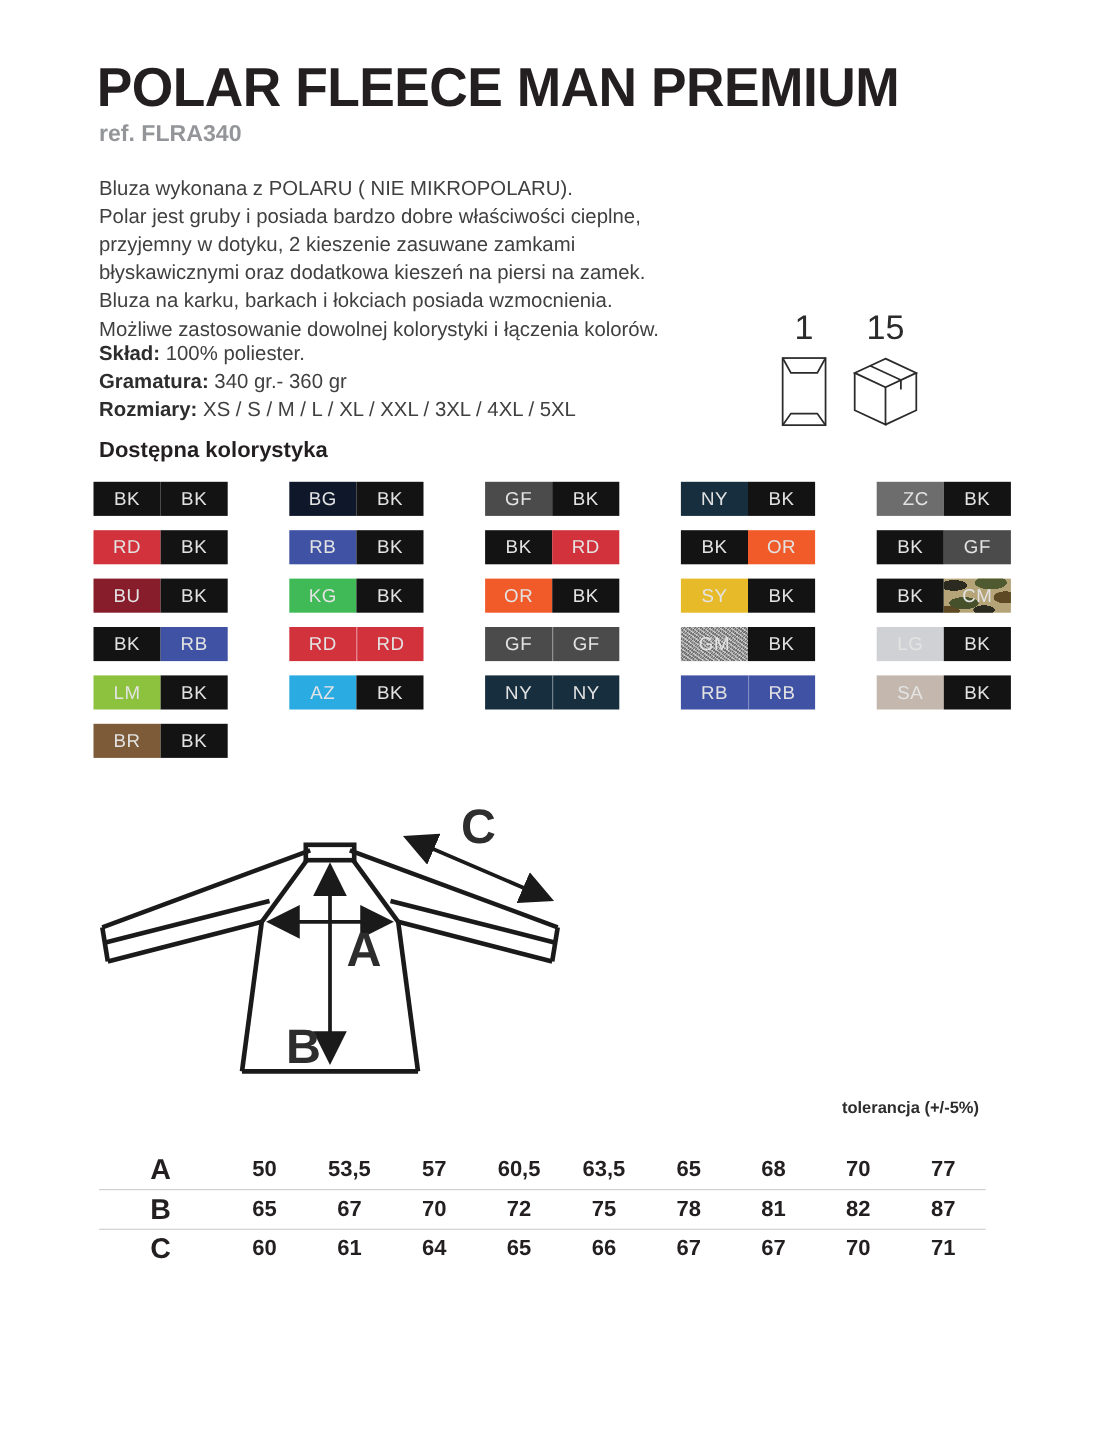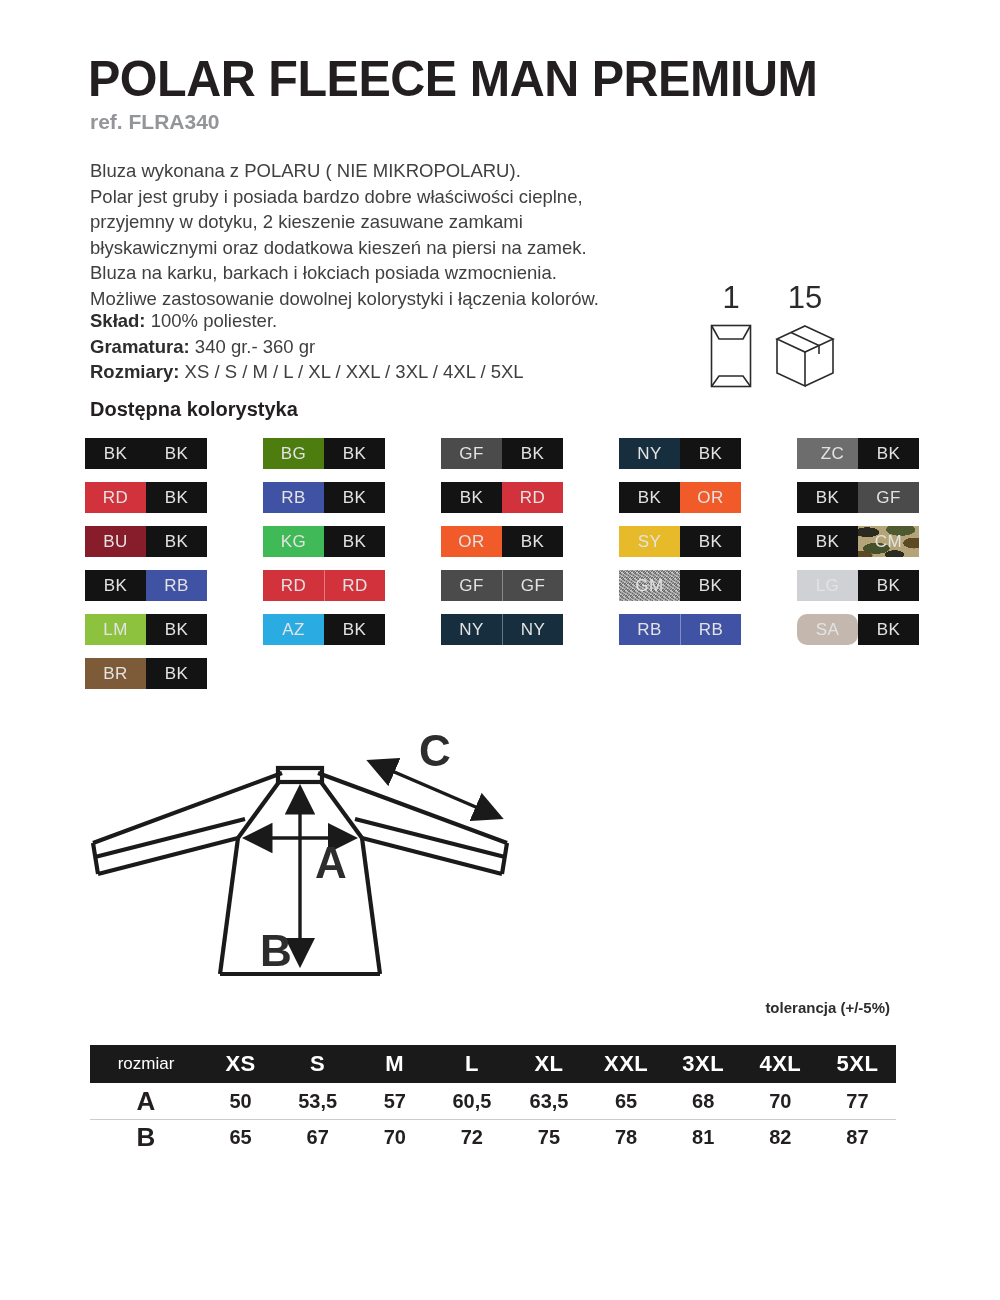--- a/index.html
+++ b/index.html
@@ -131,21 +131,21 @@
           <div class="swatch" style="background: rgb(141, 194, 63);">LM</div>
           <div class="swatch" style="background: rgb(19, 19, 19);">BK</div>
         </div>
         <div class="swatch-pair">
           <div class="swatch" style="background: rgb(125, 90, 56);">BR</div>
           <div class="swatch" style="background: rgb(19, 19, 19);">BK</div>
         </div>
       </div>
       <div class="color-col">
         <div class="swatch-pair">
-          <div class="swatch" style="background: #4d7c0f;">BG</div>
+          <div class="swatch" style="background: #0f172a;">BG</div>
           <div class="swatch" style="background: rgb(19, 19, 19);">BK</div>
         </div>
         <div class="swatch-pair">
           <div class="swatch" style="background: rgb(64, 82, 164);">RB</div>
           <div class="swatch" style="background: rgb(19, 19, 19);">BK</div>
         </div>
         <div class="swatch-pair">
           <div class="swatch" style="background: rgb(64, 185, 87);">KG</div>
           <div class="swatch" style="background: rgb(19, 19, 19);">BK</div>
         </div>
@@ -213,21 +213,21 @@
         </div>
         <div class="swatch-pair">
           <div class="swatch" style="background: rgb(19, 19, 19);">BK</div>
           <div class="swatch camo">CM</div>
         </div>
         <div class="swatch-pair">
           <div class="swatch" style="background: rgb(207, 209, 213);">LG</div>
           <div class="swatch" style="background: rgb(19, 19, 19);">BK</div>
         </div>
         <div class="swatch-pair">
-          <div class="swatch" style="background: rgb(195, 183, 174); border-radius: 10px;">SA</div>
+          <div class="swatch" style="background: rgb(195, 183, 174);">SA</div>
           <div class="swatch" style="background: rgb(19, 19, 19);">BK</div>
         </div>
       </div>
     </div>
 
   <div class="diagram">
     <svg width="450" height="278" viewBox="0 0 450 278" fill="none">
       <defs>
         <marker id="ah" markerWidth="9" markerHeight="9" refX="7.5" refY="4.5" orient="auto-start-reverse">
           <path d="M0,0 L9,4.5 L0,9 Z" fill="#1a1a1a"></path>
@@ -263,32 +263,20 @@
         <text x="240" y="162">A</text>
         <text x="185" y="250">B</text>
         <text x="344" y="50">C</text>
       </g>
     </svg>
   </div>
 
   <div class="tolerance">tolerancja (+/-5%)</div>
 
   <div class="size-table">
-    <div class="st-row st-head">
-      <div class="st-label-col">rozmiar</div>
-    <div class="st-cell">XS</div>
-        <div class="st-cell">S</div>
-        <div class="st-cell">M</div>
-        <div class="st-cell">L</div>
-        <div class="st-cell">XL</div>
-        <div class="st-cell">XXL</div>
-        <div class="st-cell">3XL</div>
-        <div class="st-cell">4XL</div>
-        <div class="st-cell">5XL</div>
-      </div>
   <div class="st-row st-body">
         <div class="st-label-col">A</div>
         <div class="st-cell">50</div>
         <div class="st-cell">53,5</div>
         <div class="st-cell">57</div>
         <div class="st-cell">60,5</div>
         <div class="st-cell">63,5</div>
         <div class="st-cell">65</div>
         <div class="st-cell">68</div>
         <div class="st-cell">70</div>

